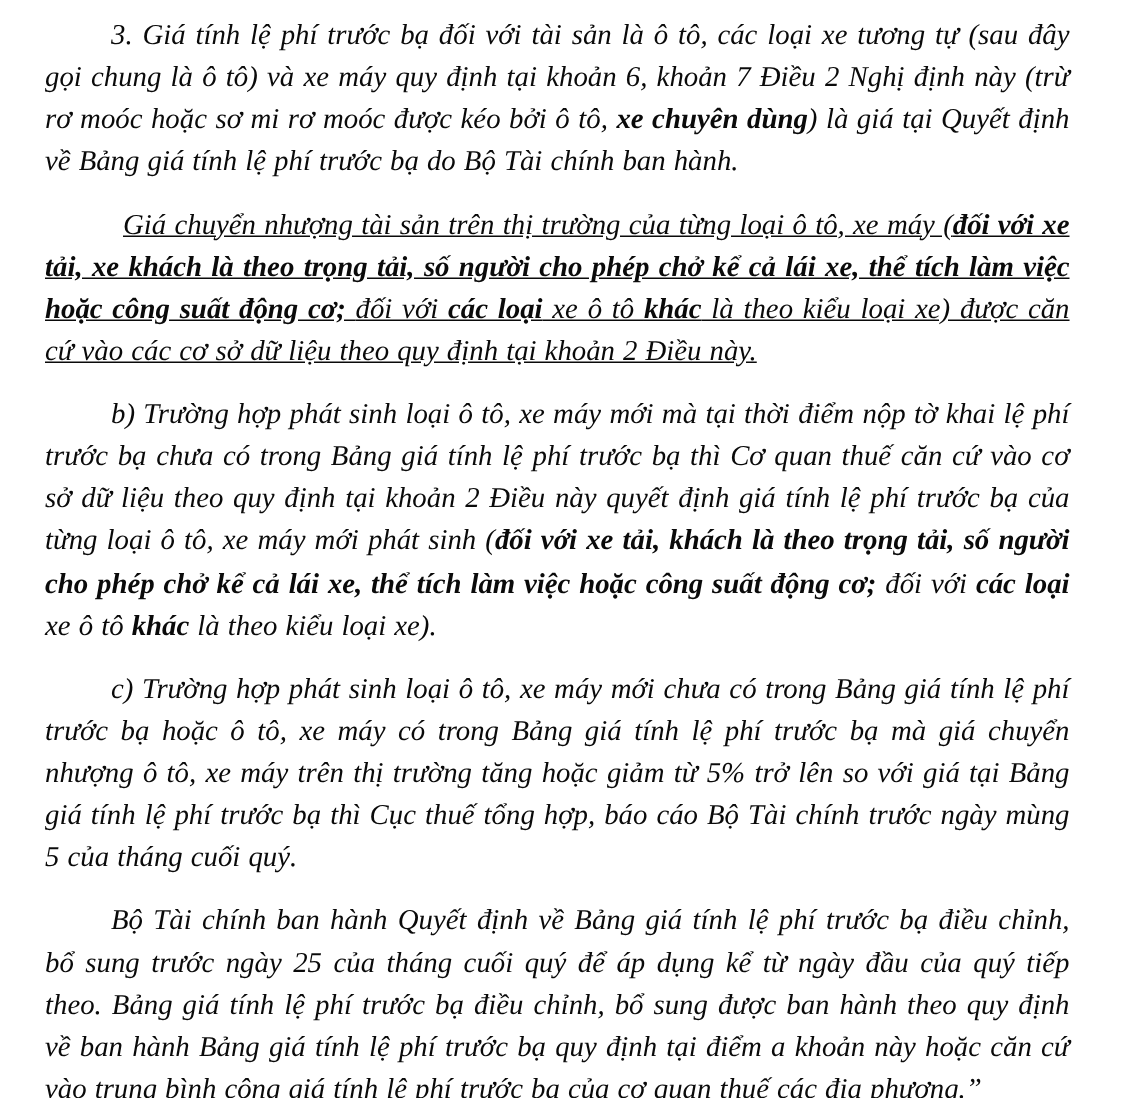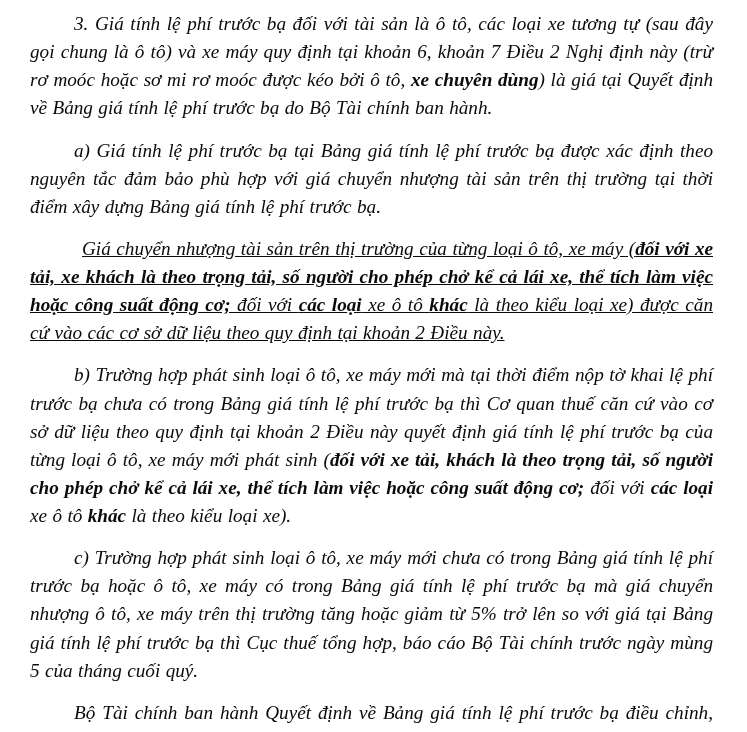--- a/index.html
+++ b/index.html
@@ -41,19 +41,18 @@
   .para:last-child {
     margin-bottom: 0;
   }
 </style>
 </head>
 <body>
 
 <div class="page">
   <div id="body-text">
       <p class="para"><span>3. Giá tính lệ phí trước bạ đối với tài sản là ô tô, các loại xe tương tự (sau đây gọi chung là ô tô) và xe máy quy định tại khoản 6, khoản 7 Điều 2 Nghị định này (trừ rơ moóc hoặc sơ mi rơ moóc được kéo bởi ô tô, </span><b>xe chuyên dùng</b><span>) là giá tại Quyết định về Bảng giá tính lệ phí trước bạ do Bộ Tài chính ban hành.</span></p>
-      <p class="para"><span>a) Giá tính lệ phí trước bạ tại Bảng giá tính lệ phí trước bạ được xác định theo nguyên tắc đảm bảo phù hợp với giá chuyển nhượng tài sản trên thị trường tại thời điểm xây dựng Bảng giá tính lệ phí trước bạ.</span></p>
       <p class="para indent-wide"><span>Giá chuyển nhượng tài sản trên thị trường của từng loại ô tô, xe máy (</span><b>đối với xe tải, xe khách là theo trọng tải, số người cho phép chở kể cả lái xe, thể tích làm việc hoặc công suất động cơ; </b><span>đối với </span><b>các loại</b><span> xe ô tô </span><b>khác</b><span> là theo kiểu loại xe) được căn cứ vào các cơ sở dữ liệu theo quy định tại khoản 2 Điều này.</span></p>
       <p class="para"><span>b) Trường hợp phát sinh loại ô tô, xe máy mới mà tại thời điểm nộp tờ khai lệ phí trước bạ chưa có trong Bảng giá tính lệ phí trước bạ thì Cơ quan thuế căn cứ vào cơ sở dữ liệu theo quy định tại khoản 2 Điều này quyết định giá tính lệ phí trước bạ của từng loại ô tô, xe máy mới phát sinh (</span><b>đối với xe tải, khách là theo trọng tải, số người cho phép chở kể cả lái xe, thể tích làm việc hoặc công suất động cơ; </b><span>đối với </span><b>các loại</b><span> xe ô tô </span><b>khác</b><span> là theo kiểu loại xe).</span></p>
       <p class="para"><span>c) Trường hợp phát sinh loại ô tô, xe máy mới chưa có trong Bảng giá tính lệ phí trước bạ hoặc ô tô, xe máy có trong Bảng giá tính lệ phí trước bạ mà giá chuyển nhượng ô tô, xe máy trên thị trường tăng hoặc giảm từ 5% trở lên so với giá tại Bảng giá tính lệ phí trước bạ thì Cục thuế tổng hợp, báo cáo Bộ Tài chính trước ngày mùng 5 của tháng cuối quý.</span></p>
       <p class="para"><span>Bộ Tài chính ban hành Quyết định về Bảng giá tính lệ phí trước bạ điều chỉnh, bổ sung trước ngày 25 của tháng cuối quý để áp dụng kể từ ngày đầu của quý tiếp theo. Bảng giá tính lệ phí trước bạ điều chỉnh, bổ sung được ban hành theo quy định về ban hành Bảng giá tính lệ phí trước bạ quy định tại điểm a khoản này hoặc căn cứ vào trung bình cộng giá tính lệ phí trước bạ của cơ quan thuế các địa phương.”</span></p>
     </div>
 </div>
 
 </body></html>

